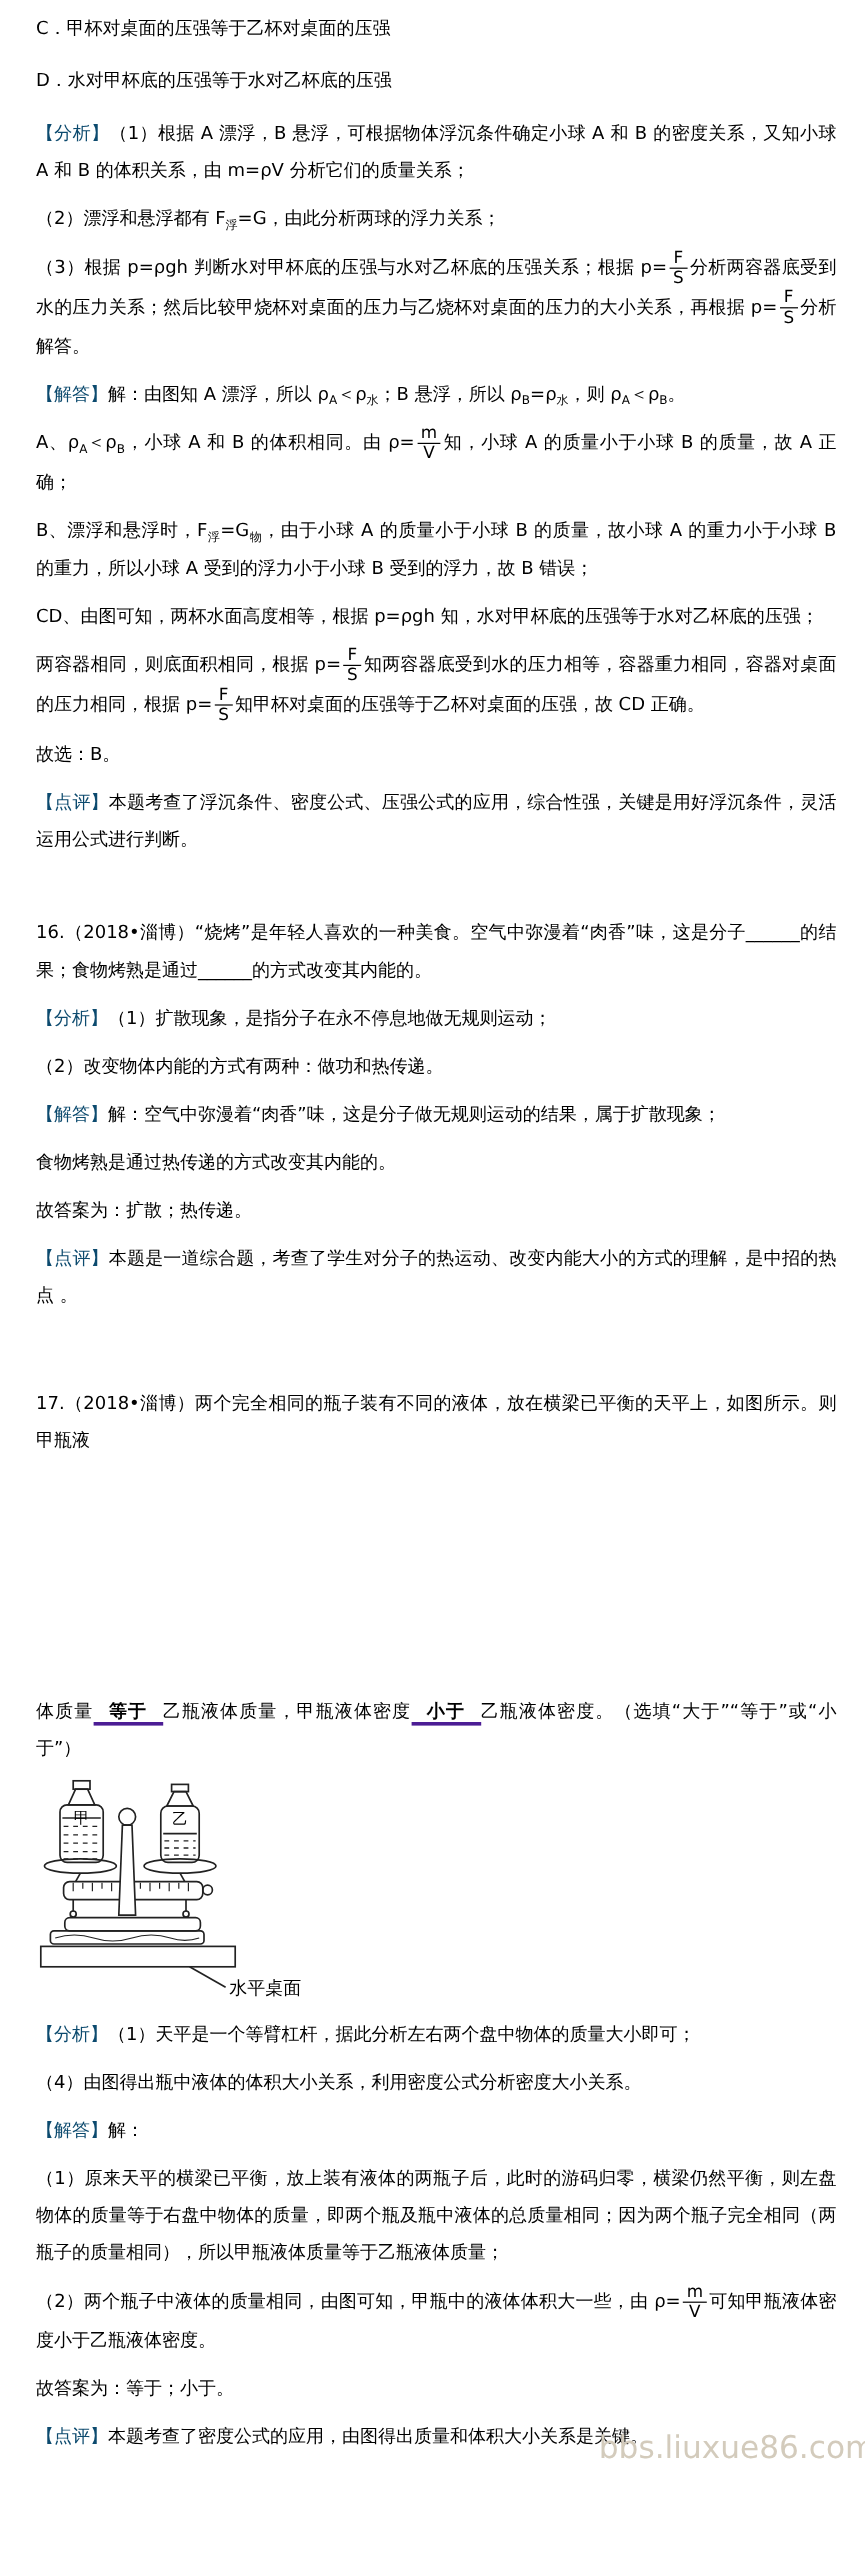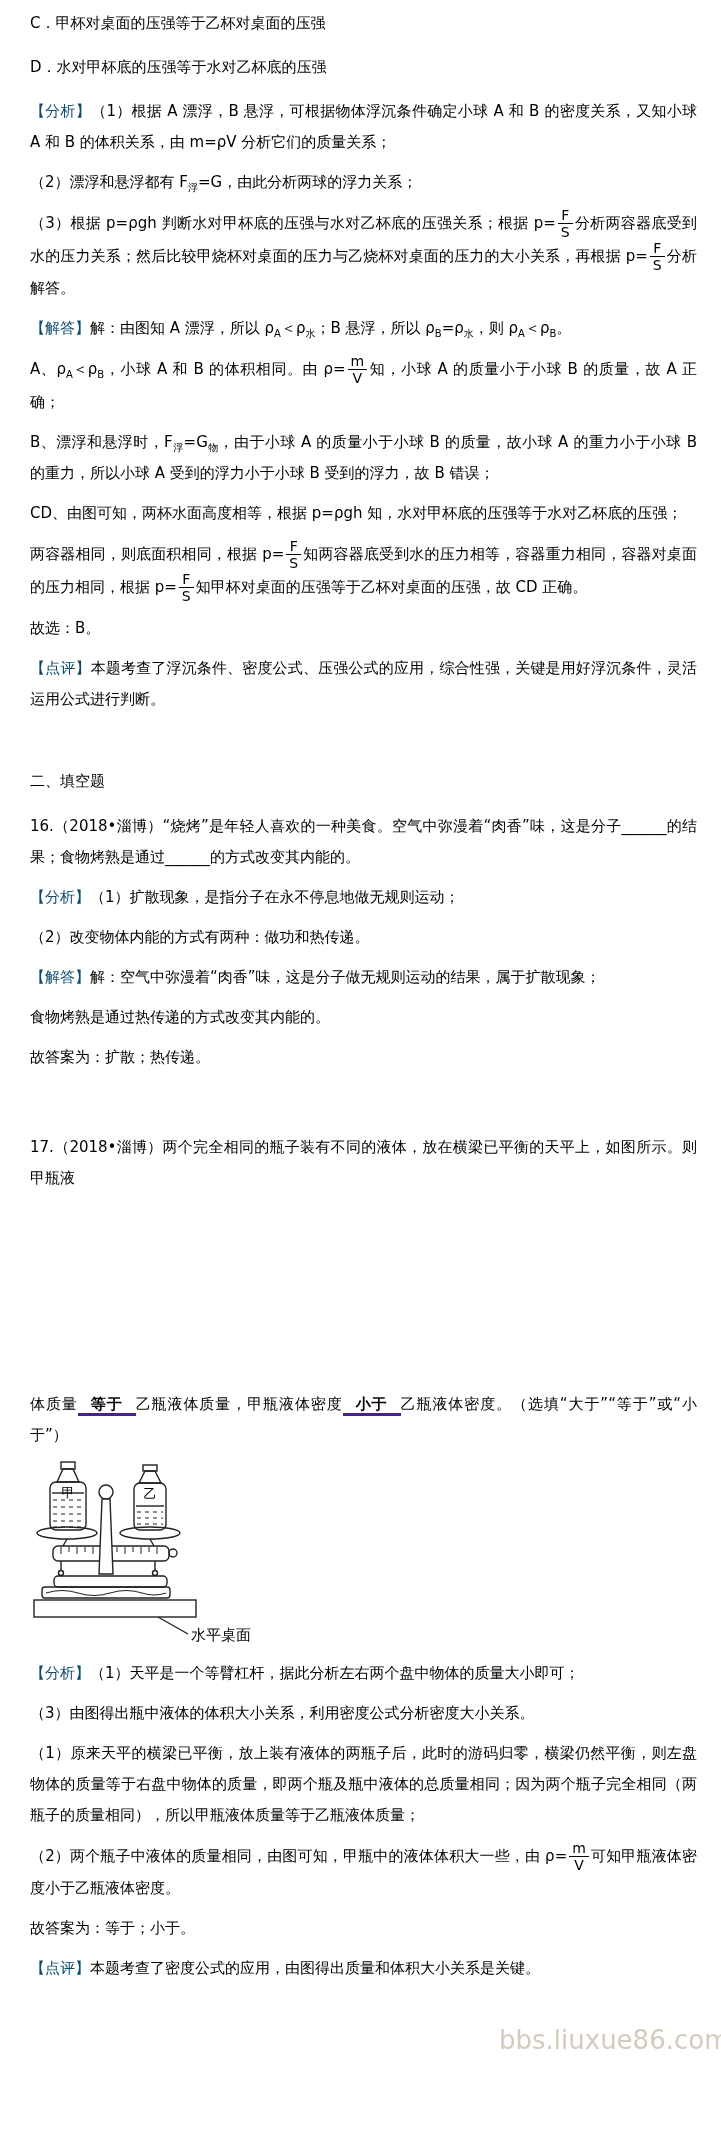--- a/index.html
+++ b/index.html
@@ -46,27 +46,27 @@
       <div class="para p-para">（2）漂浮和悬浮都有 F<sub class="ss">浮</sub>=G，由此分析两球的浮力关系；</div>
       <div class="para p-para">（3）根据 p=ρgh 判断水对甲杯底的压强与水对乙杯底的压强关系；根据 p=<span class="frac"><span class="num">F</span><span class="den">S</span></span>分析两容器底受到水的压力关系；然后比较甲烧杯对桌面的压力与乙烧杯对桌面的压力的大小关系，再根据 p=<span class="frac"><span class="num">F</span><span class="den">S</span></span>分析解答。</div>
       <div class="para p-para"><span class="tag">【解答】</span>解：由图知 A 漂浮，所以 ρ<sub class="ss">A</sub>＜ρ<sub class="ss">水</sub>；B 悬浮，所以 ρ<sub class="ss">B</sub>=ρ<sub class="ss">水</sub>，则 ρ<sub class="ss">A</sub>＜ρ<sub class="ss">B</sub>。</div>
       <div class="para p-para">A、ρ<sub class="ss">A</sub>＜ρ<sub class="ss">B</sub>，小球 A 和 B 的体积相同。由 ρ=<span class="frac"><span class="num">m</span><span class="den">V</span></span>知，小球 A 的质量小于小球 B 的质量，故 A 正确；</div>
       <div class="para p-para">B、漂浮和悬浮时，F<sub class="ss">浮</sub>=G<sub class="ss">物</sub>，由于小球 A 的质量小于小球 B 的质量，故小球 A 的重力小于小球 B 的重力，所以小球 A 受到的浮力小于小球 B 受到的浮力，故 B 错误；</div>
       <div class="para p-para">CD、由图可知，两杯水面高度相等，根据 p=ρgh 知，水对甲杯底的压强等于水对乙杯底的压强；</div>
       <div class="para p-para">两容器相同，则底面积相同，根据 p=<span class="frac"><span class="num">F</span><span class="den">S</span></span>知两容器底受到水的压力相等，容器重力相同，容器对桌面的压力相同，根据 p=<span class="frac"><span class="num">F</span><span class="den">S</span></span>知甲杯对桌面的压强等于乙杯对桌面的压强，故 CD 正确。</div>
       <div class="para p-para">故选：B。</div>
       <div class="para p-para"><span class="tag">【点评】</span>本题考查了浮沉条件、密度公式、压强公式的应用，综合性强，关键是用好浮沉条件，灵活运用公式进行判断。</div>
       <div class="para p-spacer"></div>
-      <div class="para p-section">二、填空题</div>
       <div class="para p-question">16.（2018•淄博）“烧烤”是年轻人喜欢的一种美食。空气中弥漫着“肉香”味，这是分子______的结果；食物烤熟是通过______的方式改变其内能的。</div>
       <div class="para p-para"><span class="tag">【分析】</span>（1）扩散现象，是指分子在永不停息地做无规则运动；</div>
       <div class="para p-para">（2）改变物体内能的方式有两种：做功和热传递。</div>
       <div class="para p-para"><span class="tag">【解答】</span>解：空气中弥漫着“肉香”味，这是分子做无规则运动的结果，属于扩散现象；</div>
       <div class="para p-para">食物烤熟是通过热传递的方式改变其内能的。</div>
       <div class="para p-para">故答案为：扩散；热传递。</div>
+      <div class="para p-para"><span class="tag">【点评】</span>本题是一道综合题，考查了学生对分子的热运动、改变内能大小的方式的理解，是中招的热点 。</div>
       <div class="para p-spacer-lg"></div>
       <div class="para p-question">17.（2018•淄博）两个完全相同的瓶子装有不同的液体，放在横梁已平衡的天平上，如图所示。则甲瓶液</div>
       <div class="para p-spacer-xl"></div>
       <div class="para p-para">体质量<span class="ans">等于</span>乙瓶液体质量，甲瓶液体密度<span class="ans">小于</span>乙瓶液体密度。（选填“大于”“等于”或“小于”）</div>
     </div>
 
   <div class="figure">
     <svg width="420" height="192" viewBox="0 0 420 192" xmlns="http://www.w3.org/2000/svg">
       <g fill="none" stroke="#222" stroke-width="1.4">
 
@@ -131,21 +131,22 @@
         <line x1="128" y1="157" x2="158" y2="174"></line>
       </g>
       <text x="38" y="37" text-anchor="middle" class="bottle-label">甲</text>
       <text x="120" y="38" text-anchor="middle" class="bottle-label">乙</text>
       <text x="161" y="180" class="fig-label">水平桌面</text>
     </svg>
   </div>
 
   <div>
       <div class="para p-para"><span class="tag">【分析】</span>（1）天平是一个等臂杠杆，据此分析左右两个盘中物体的质量大小即可；</div>
-      <div class="para p-para">（3）由图得出瓶中液体的体积大小关系，利用密度公式分析密度大小关系。</div>
+      <div class="para p-para">（4）由图得出瓶中液体的体积大小关系，利用密度公式分析密度大小关系。</div>
+      <div class="para p-para"><span class="tag">【解答】</span>解：</div>
       <div class="para p-para">（1）原来天平的横梁已平衡，放上装有液体的两瓶子后，此时的游码归零，横梁仍然平衡，则左盘物体的质量等于右盘中物体的质量，即两个瓶及瓶中液体的总质量相同；因为两个瓶子完全相同（两瓶子的质量相同），所以甲瓶液体质量等于乙瓶液体质量；</div>
       <div class="para p-para">（2）两个瓶子中液体的质量相同，由图可知，甲瓶中的液体体积大一些，由 ρ=<span class="frac"><span class="num">m</span><span class="den">V</span></span>可知甲瓶液体密度小于乙瓶液体密度。</div>
       <div class="para p-para">故答案为：等于；小于。</div>
       <div class="para p-para"><span class="tag">【点评】</span>本题考查了密度公式的应用，由图得出质量和体积大小关系是关键。</div>
       <div class="para p-spacer-lg"></div>
     </div>
 
   <div class="watermark">
     <div class="wm-url">bbs.liuxue86.com</div>
   </div>

